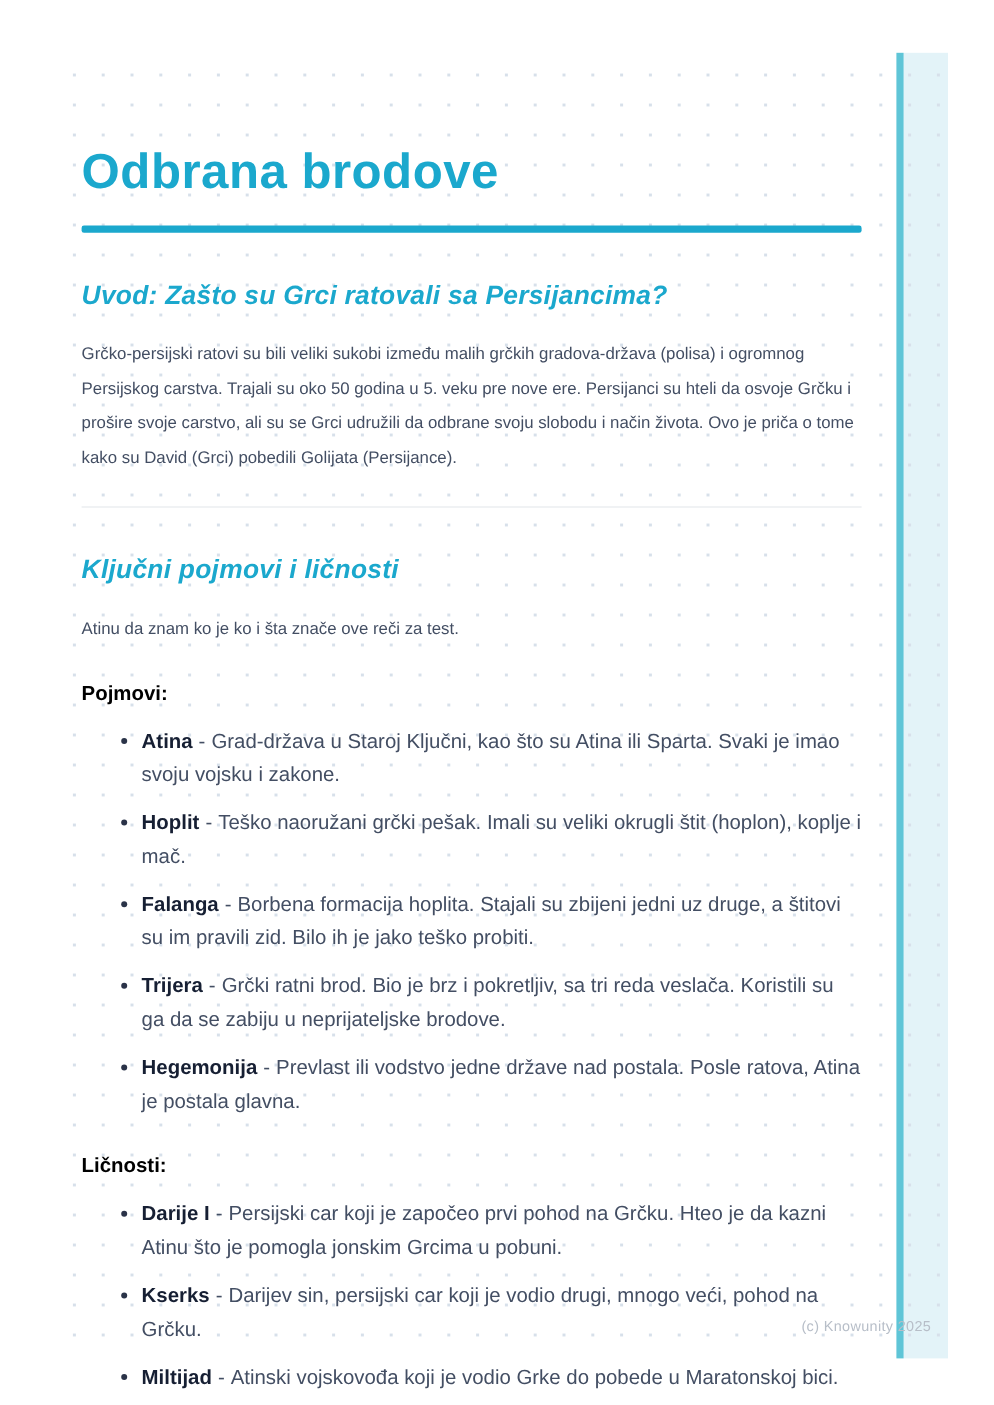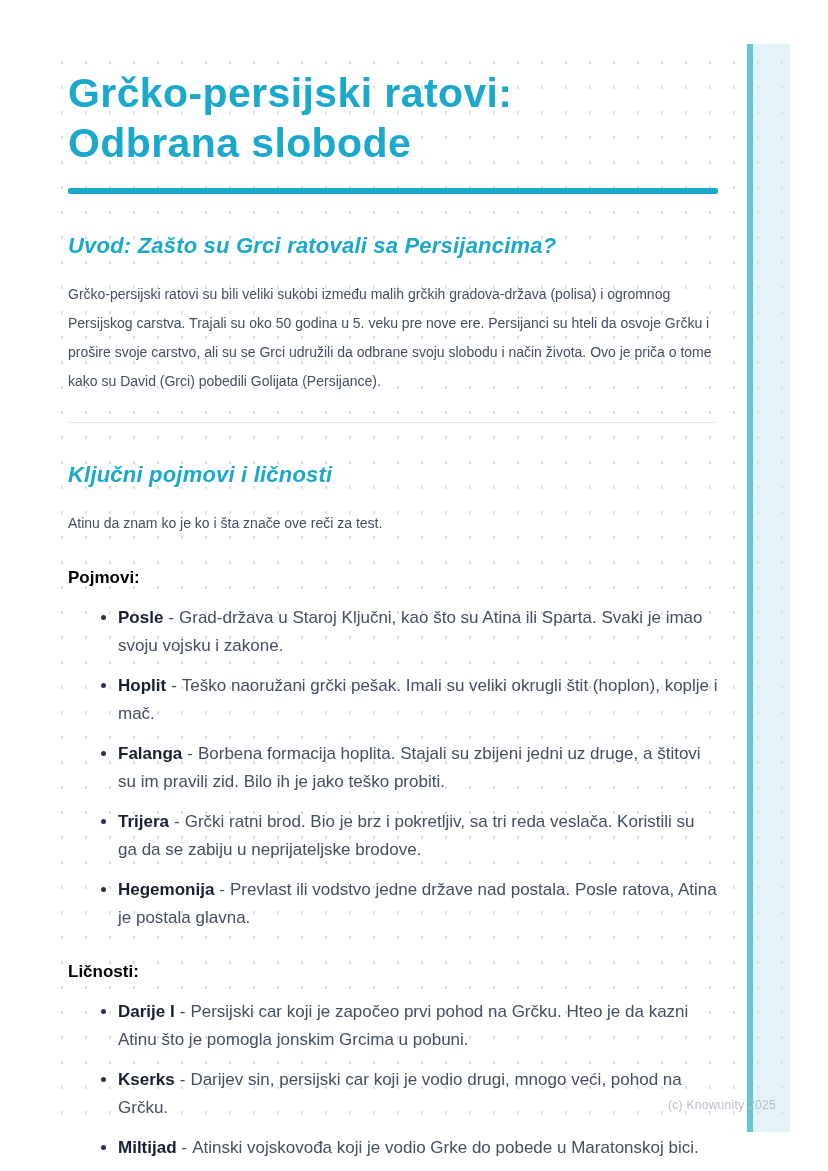--- a/index.html
+++ b/index.html
@@ -112,38 +112,38 @@
 </head>
 <body>
 
 <div class="sheet">
   <div class="side-panel"></div>
   <div class="side-stripe"></div>
   <div class="dots"></div>
 
   <div class="content">
 
-    <h1 class="page-title"><span>Grčko-persijski ratovi:</span><br><span>Odbrana slobode</span></h1>
+    <h1 class="page-title"><br><span>Odbrana brodove</span></h1>
 
     <div class="title-rule"></div>
 
     <h2 class="section-heading">Uvod: Zašto su Grci ratovali sa Persijancima?</h2>
 
     <p class="body-text">Grčko-persijski ratovi su bili veliki sukobi između malih grčkih gradova-država (polisa) i ogromnog Persijskog carstva. Trajali su oko 50 godina u 5. veku pre nove ere. Persijanci su hteli da osvoje Grčku i prošire svoje carstvo, ali su se Grci udružili da odbrane svoju slobodu i način života. Ovo je priča o tome kako su David (Grci) pobedili Golijata (Persijance).</p>
 
     <hr class="divider">
 
     <h2 class="section-heading">Ključni pojmovi i ličnosti</h2>
 
     <p class="body-text">Atinu da znam ko je ko i šta znače ove reči za test.</p>
 
     <p class="group-label">Pojmovi:</p>
 
     <ul class="term-list">
-      <li><span class="term">Posle</span><span class="dash">-</span><span>Grad-država u Staroj Ključni, kao što su Atina ili Sparta. Svaki je imao svoju vojsku i zakone.</span></li>
+      <li><span class="term">Atina</span><span class="dash">-</span><span>Grad-država u Staroj Ključni, kao što su Atina ili Sparta. Svaki je imao svoju vojsku i zakone.</span></li>
       <li><span class="term">Hoplit</span><span class="dash">-</span><span>Teško naoružani grčki pešak. Imali su veliki okrugli štit (hoplon), koplje i mač.</span></li>
       <li><span class="term">Falanga</span><span class="dash">-</span><span>Borbena formacija hoplita. Stajali su zbijeni jedni uz druge, a štitovi su im pravili zid. Bilo ih je jako teško probiti.</span></li>
       <li><span class="term">Trijera</span><span class="dash">-</span><span>Grčki ratni brod. Bio je brz i pokretljiv, sa tri reda veslača. Koristili su ga da se zabiju u neprijateljske brodove.</span></li>
       <li><span class="term">Hegemonija</span><span class="dash">-</span><span>Prevlast ili vodstvo jedne države nad postala. Posle ratova, Atina je postala glavna.</span></li>
     </ul>
 
     <p class="group-label">Ličnosti:</p>
 
     <ul class="term-list">
       <li><span class="term">Darije I</span><span class="dash">-</span><span>Persijski car koji je započeo prvi pohod na Grčku. Hteo je da kazni Atinu što je pomogla jonskim Grcima u pobuni.</span></li>

